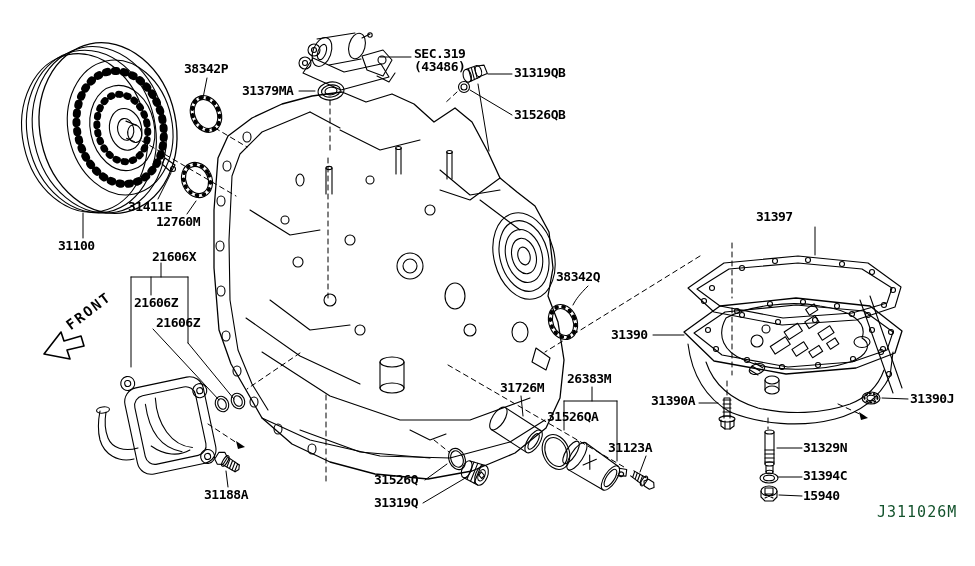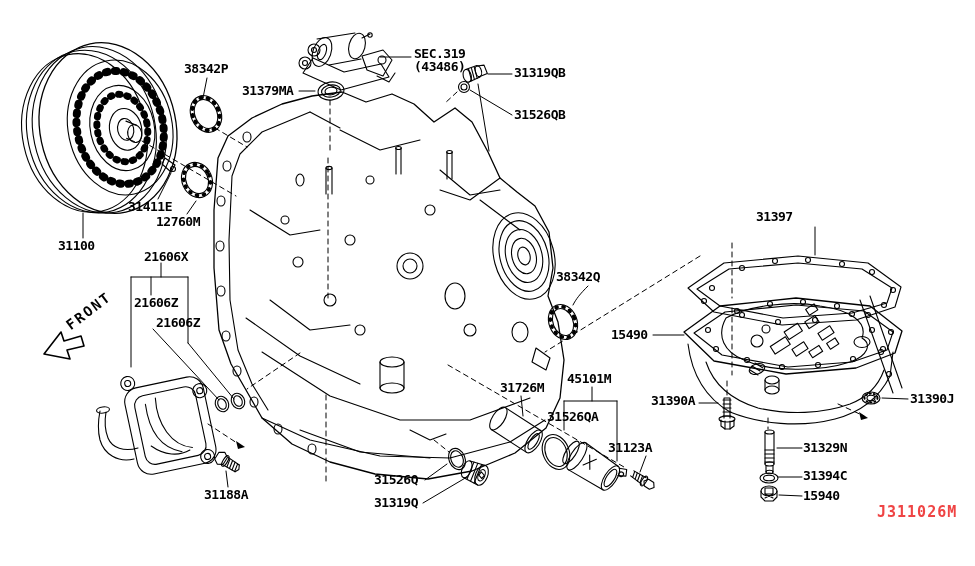--- a/index.html
+++ b/index.html
@@ -6,22 +6,22 @@
   #stage{
     position:relative;width:975px;height:566px;background:#ffffff;overflow:hidden;
     font-family:"DejaVu Sans Mono","Liberation Mono",monospace;
   }
   #stage svg{position:absolute;left:0;top:0;}
   .lbl{
     position:absolute;font-size:13px;line-height:13px;color:#000;
     letter-spacing:-0.5px;white-space:nowrap;font-weight:bold;text-align:center;
   }
   .code{
-    position:absolute;font-size:15px;line-height:15px;color:#ef4444;
-    letter-spacing:1px;white-space:nowrap;font-weight:bold;
+    position:absolute;font-size:15px;line-height:15px;color:#14532d;
+    letter-spacing:1px;white-space:nowrap;font-weight:normal;
   }
   .front{
     position:absolute;font-size:14px;line-height:14px;color:#000;font-weight:bold;
     letter-spacing:2px;transform:rotate(-37deg);transform-origin:0 100%;
   }
 </style>
 </head>
 <body>
 
 <div id="stage">
@@ -399,29 +399,29 @@
 
 <span class="lbl" style="left:184px;top:62px">38342P</span>
 <span class="lbl" style="left:414px;top:47px">SEC.319</span>
 <span class="lbl" style="left:414px;top:60px">(43486)</span>
 <span class="lbl" style="left:242px;top:84px">31379MA</span>
 <span class="lbl" style="left:514px;top:66px">31319QB</span>
 <span class="lbl" style="left:514px;top:108px">31526QB</span>
 <span class="lbl" style="left:128px;top:200px">31411E</span>
 <span class="lbl" style="left:156px;top:215px">12760M</span>
 <span class="lbl" style="left:58px;top:239px">31100</span>
-<span class="lbl" style="left:144px;top:250px">21606X</span>
+<span class="lbl" style="left:152px;top:250px">21606X</span>
 <span class="lbl" style="left:134px;top:296px">21606Z</span>
 <span class="lbl" style="left:156px;top:316px">21606Z</span>
 <span class="front" style="left:72px;top:318px">FRONT</span>
 <span class="lbl" style="left:556px;top:270px">38342Q</span>
 <span class="lbl" style="left:756px;top:210px">31397</span>
-<span class="lbl" style="left:611px;top:328px">15490</span>
+<span class="lbl" style="left:611px;top:328px">31390</span>
 <span class="lbl" style="left:500px;top:381px">31726M</span>
-<span class="lbl" style="left:567px;top:372px">45101M</span>
+<span class="lbl" style="left:567px;top:372px">26383M</span>
 <span class="lbl" style="left:547px;top:410px">31526QA</span>
 <span class="lbl" style="left:651px;top:394px">31390A</span>
 <span class="lbl" style="left:910px;top:392px">31390J</span>
 <span class="lbl" style="left:608px;top:441px">31123A</span>
 <span class="lbl" style="left:803px;top:441px">31329N</span>
 <span class="lbl" style="left:803px;top:469px">31394C</span>
 <span class="lbl" style="left:803px;top:489px">15940</span>
 <span class="lbl" style="left:204px;top:488px">31188A</span>
 <span class="lbl" style="left:374px;top:473px">31526Q</span>
 <span class="lbl" style="left:374px;top:496px">31319Q</span>

